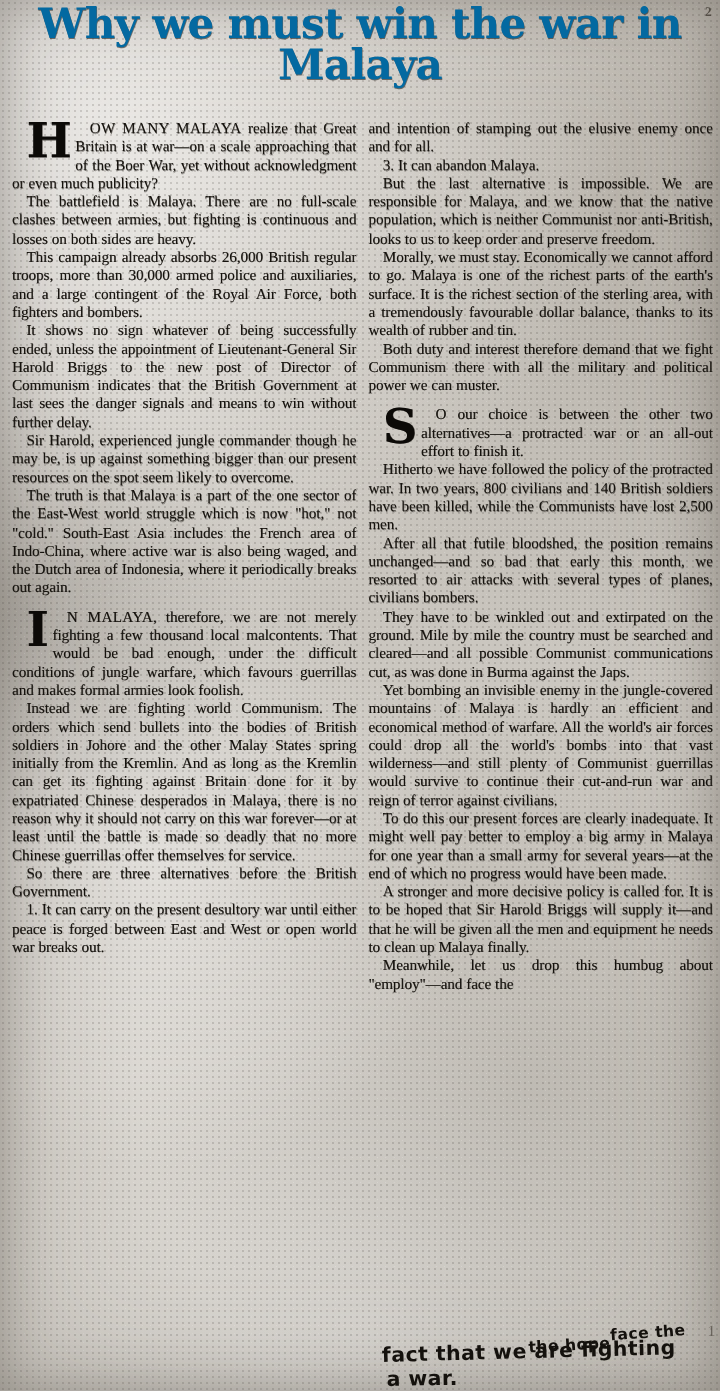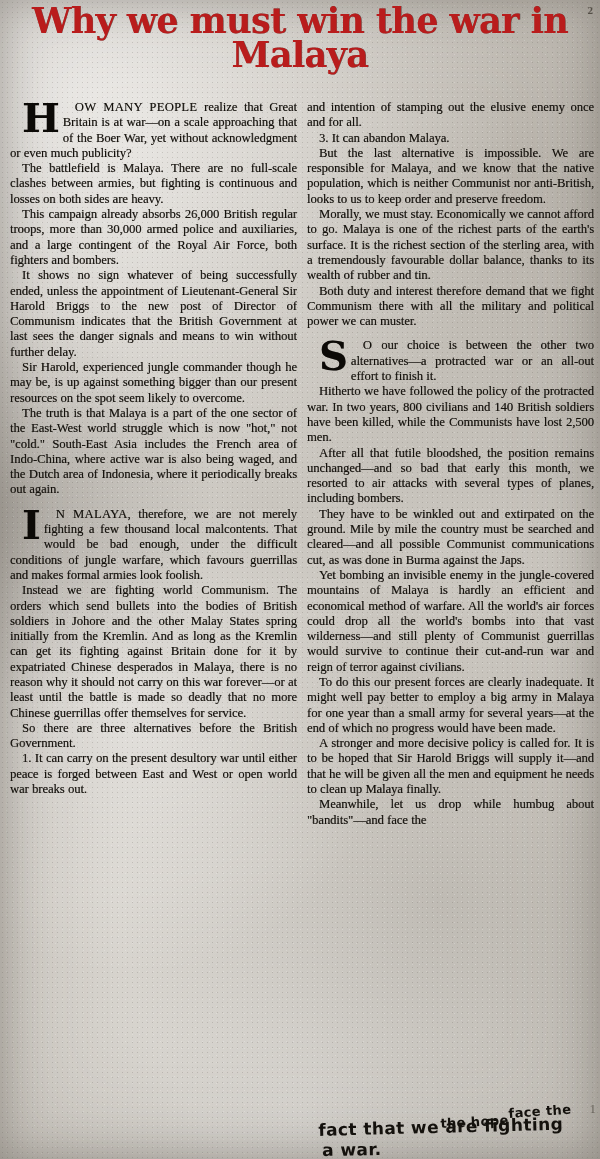--- a/index.html
+++ b/index.html
@@ -58,21 +58,21 @@
   
   .headline {
     margin: 0;
     padding: 4px 24px 0 24px;
     text-align: center;
     font-family: "DejaVu Serif", "Liberation Serif", serif;
     font-weight: 700;
     font-size: 35px;
     line-height: 0.97;
     letter-spacing: -0.6px;
-    color: #b91c1c;
+    color: #0369a1;
     text-shadow: 0.4px 0.3px 0 rgba(20,18,14,0.55);
   }
   .headline .l2 { display: block; }
   .corner-mark {
     position: absolute;
     top: 4px;
     right: 7px;
     font-size: 11px;
     font-weight: 700;
     color: #3a352d;
@@ -185,21 +185,21 @@
     <h1 class="headline">
       <span class="l1">Why we must win the war in</span>
       <span class="l2">Malaya</span>
     </h1>
 
     <div class="columns">
 
       <div class="col" id="col-one">
 
         <p class="dropcap-para">
-          <span class="dropcap">H</span><span class="smallcaps">OW MANY PEOPLE</span><span> realize that Great Britain is at war—on a scale approaching that of the Boer War, yet without acknowledgment or even much publicity?</span>
+          <span class="dropcap">H</span><span class="smallcaps">OW MANY MALAYA</span><span> realize that Great Britain is at war—on a scale approaching that of the Boer War, yet without acknowledgment or even much publicity?</span>
         </p>
 
         <p>The battlefield is Malaya. There are no full-scale clashes between armies, but fighting is continuous and losses on both sides are heavy.</p>
         <p>This campaign already absorbs 26,000 British regular troops, more than 30,000 armed police and auxiliaries, and a large contingent of the Royal Air Force, both fighters and bombers.</p>
         <p>It shows no sign whatever of being successfully ended, unless the appointment of Lieutenant-General Sir Harold Briggs to the new post of Director of Communism indicates that the British Government at last sees the danger signals and means to win without further delay.</p>
         <p>Sir Harold, experienced jungle commander though he may be, is up against something bigger than our present resources on the spot seem likely to overcome.</p>
         <p>The truth is that Malaya is a part of the one sector of the East-West world struggle which is now "hot," not "cold." South-East Asia includes the French area of Indo-China, where active war is also being waged, and the Dutch area of Indonesia, where it periodically breaks out again.</p>
 
         <p class="dropcap-para gap-before">
           <span class="dropcap">I</span><span class="smallcaps">N MALAYA</span><span>, therefore, we are not merely fighting a few thousand local malcontents. That would be bad enough, under the difficult conditions of jungle warfare, which favours guerrillas and makes formal armies look foolish.</span>
@@ -216,26 +216,26 @@
         <p>3. It can abandon Malaya.</p>
         <p>But the last alternative is impossible. We are responsible for Malaya, and we know that the native population, which is neither Communist nor anti-British, looks to us to keep order and preserve freedom.</p>
         <p>Morally, we must stay. Economically we cannot afford to go. Malaya is one of the richest parts of the earth's surface. It is the richest section of the sterling area, with a tremendously favourable dollar balance, thanks to its wealth of rubber and tin.</p>
         <p>Both duty and interest therefore demand that we fight Communism there with all the military and political power we can muster.</p>
 
         <p class="dropcap-para gap-before">
           <span class="dropcap">S</span><span class="smallcaps">O</span><span> our choice is between the other two alternatives—a protracted war or an all-out effort to finish it.</span>
         </p>
 
         <p>Hitherto we have followed the policy of the protracted war. In two years, 800 civilians and 140 British soldiers have been killed, while the Communists have lost 2,500 men.</p>
-        <p>After all that futile bloodshed, the position remains unchanged—and so bad that early this month, we resorted to air attacks with several types of planes, including bombers.</p>
+        <p>After all that futile bloodshed, the position remains unchanged—and so bad that early this month, we resorted to air attacks with several types of planes, civilians bombers.</p>
         <p>They have to be winkled out and extirpated on the ground. Mile by mile the country must be searched and cleared—and all possible Communist communications cut, as was done in Burma against the Japs.</p>
         <p>Yet bombing an invisible enemy in the jungle-covered mountains of Malaya is hardly an efficient and economical method of warfare. All the world's air forces could drop all the world's bombs into that vast wilderness—and still plenty of Communist guerrillas would survive to continue their cut-and-run war and reign of terror against civilians.</p>
         <p>To do this our present forces are clearly inadequate. It might well pay better to employ a big army in Malaya for one year than a small army for several years—at the end of which no progress would have been made.</p>
         <p>A stronger and more decisive policy is called for. It is to be hoped that Sir Harold Briggs will supply it—and that he will be given all the men and equipment he needs to clean up Malaya finally.</p>
-        <p>Meanwhile, let us drop while humbug about "bandits"—and face the</p>
+        <p>Meanwhile, let us drop this humbug about "employ"—and face the</p>
       </div>
     </div>
 
     <div class="handwriting" id="hw-hope">the hope</div>
     <div class="handwriting" id="hw-facethe">face the</div>
     <div class="handwriting" id="hw-line1">fact that we are fighting</div>
     <div class="handwriting" id="hw-line2">a war.</div>
     <div class="edge-mark">1</div>
   </div>
 

